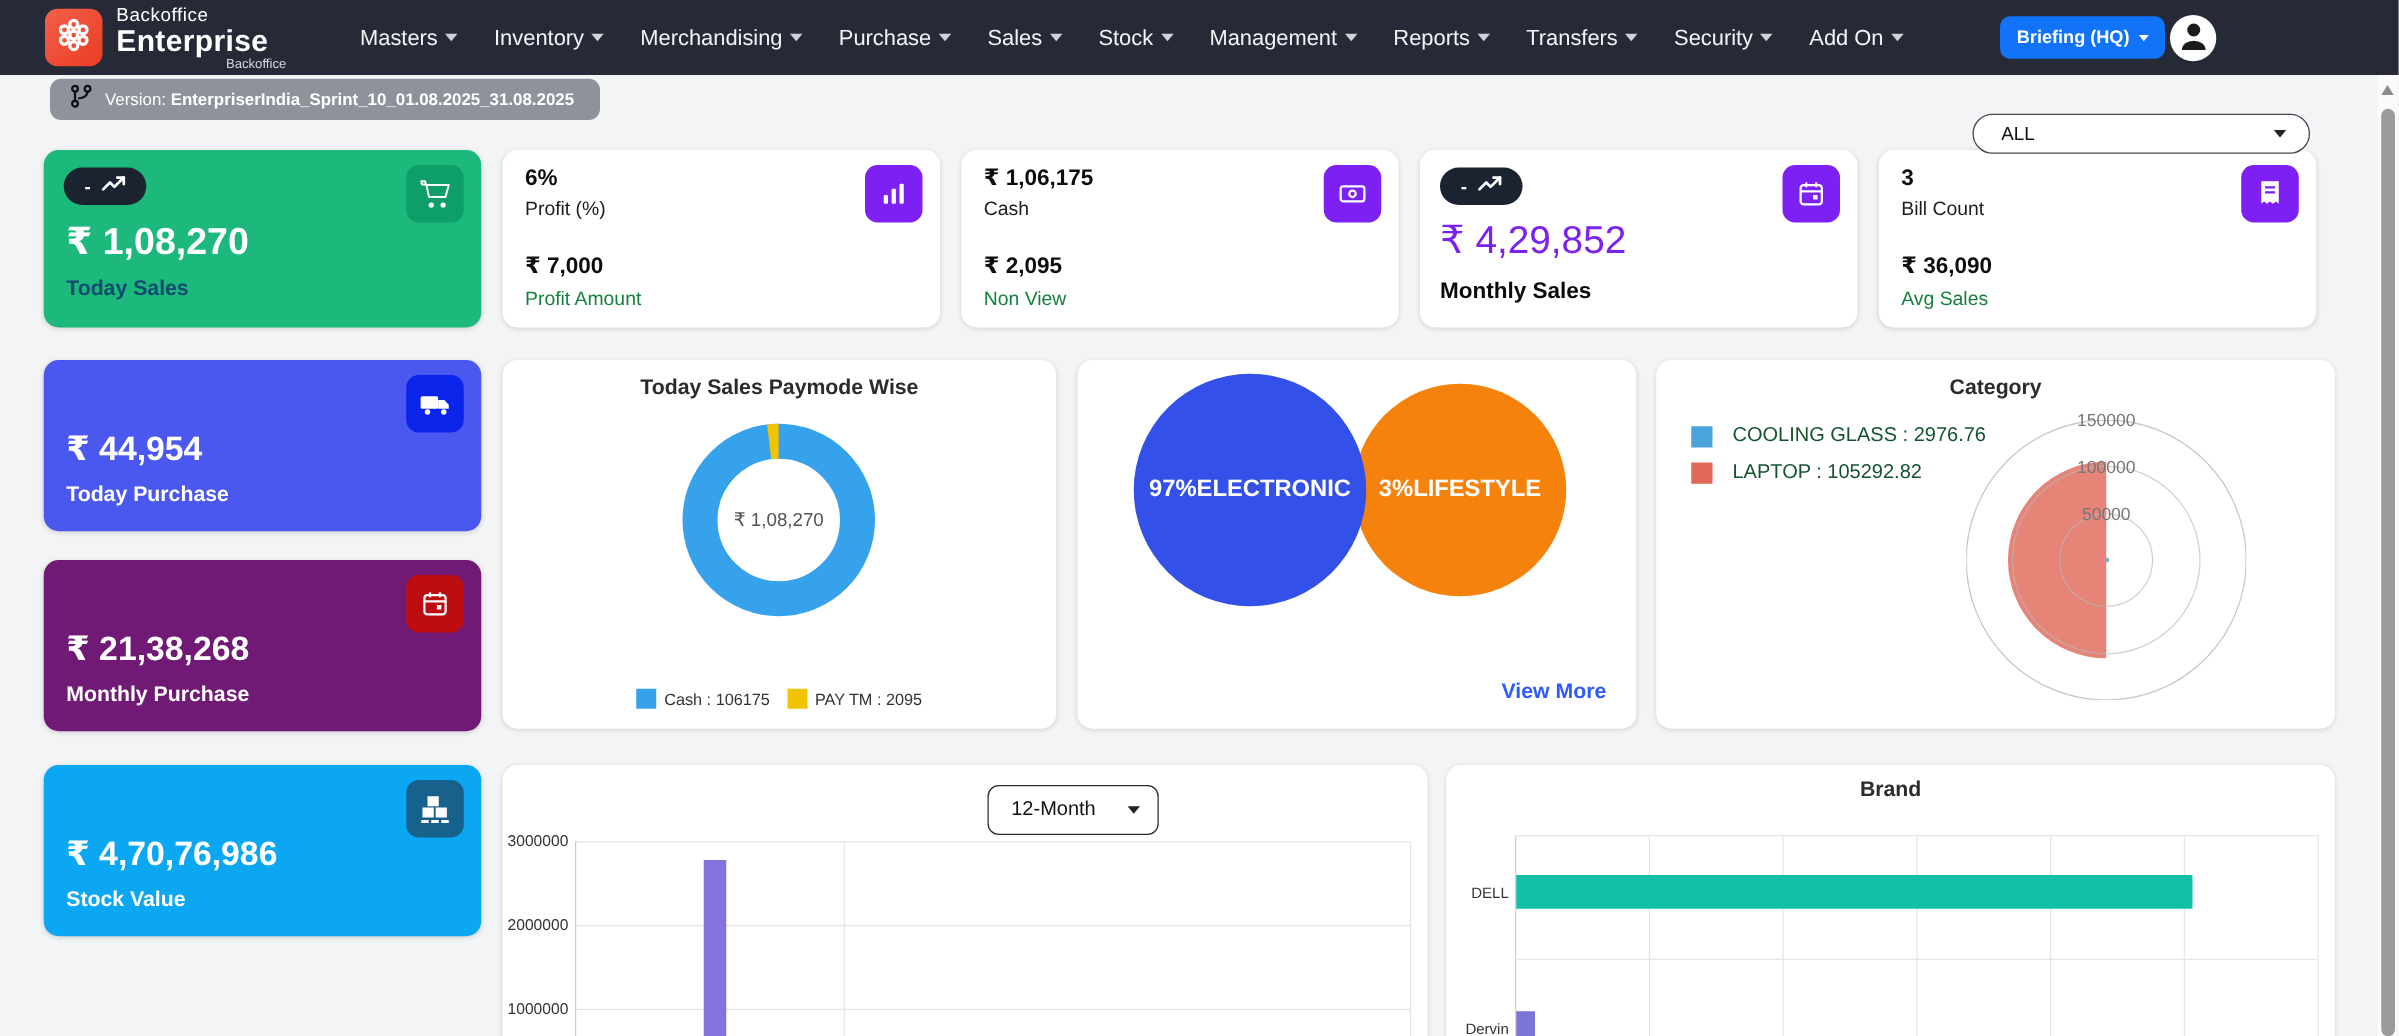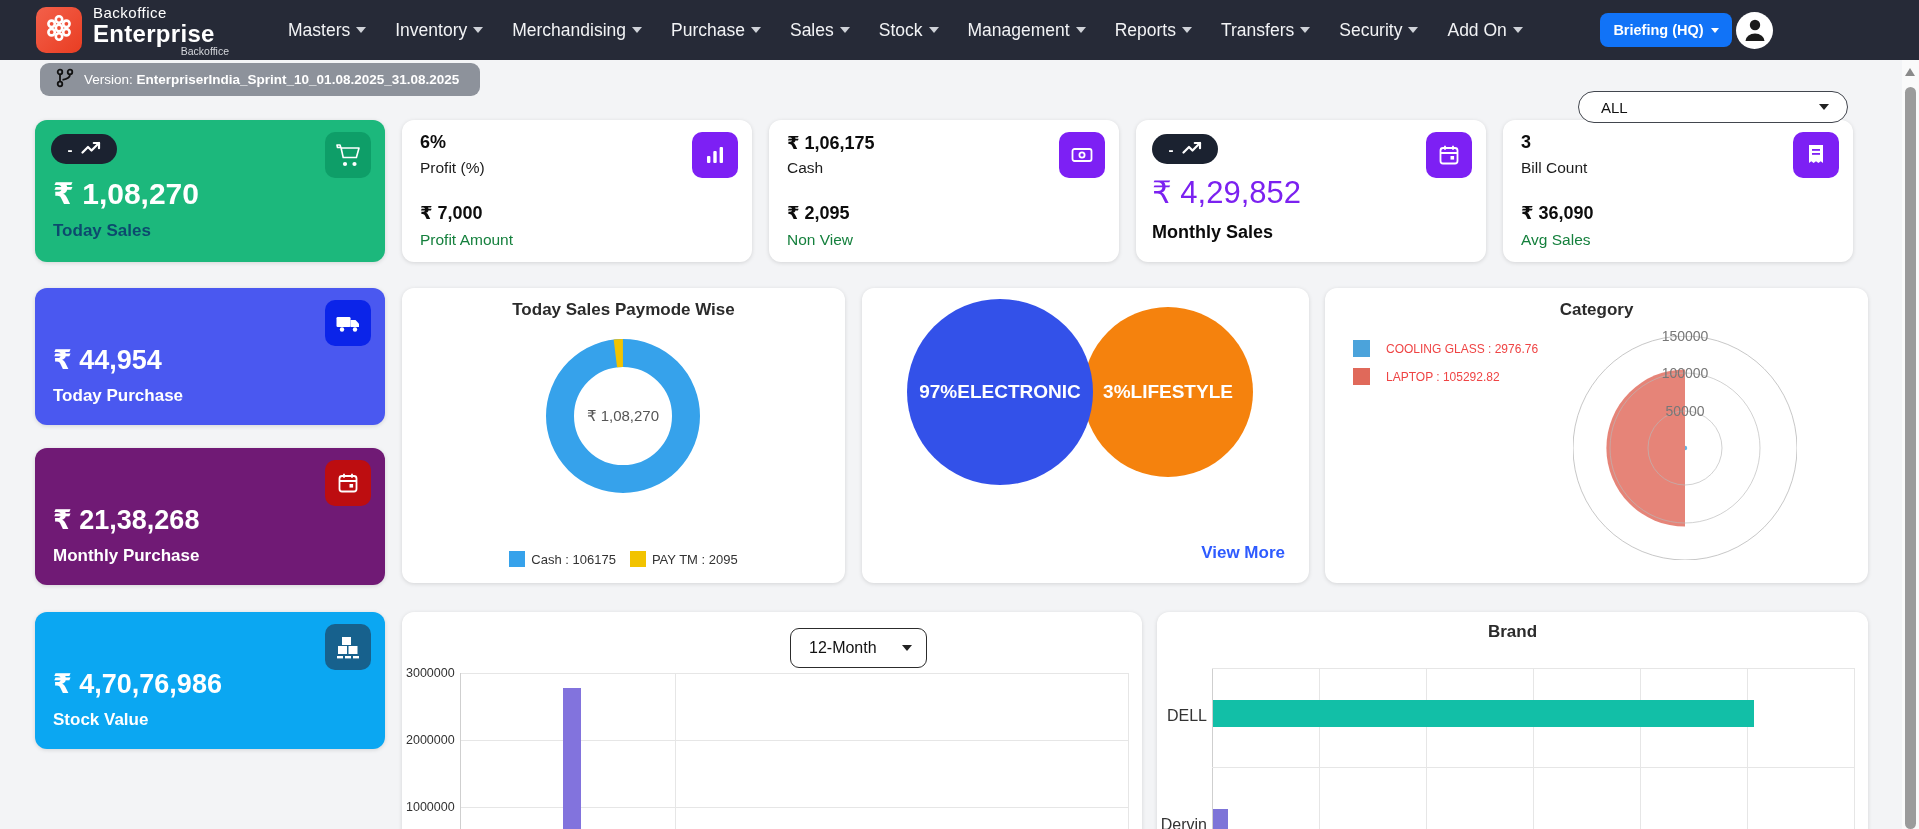--- a/index.html
+++ b/index.html
@@ -77,36 +77,36 @@
 
   
   .bubble { position:absolute; border-radius:50%; display:flex; align-items:center; justify-content:center;
             color:#fff; font-weight:700; font-size:19px; line-height:1.5; text-align:left; }
   .bubble-blue { left:45px; top:11px; width:186px; height:186px; background:#3351e9; z-index:2; }
   .bubble-orange { left:221px; top:19px; width:170px; height:170px; background:#f5820d; z-index:1; }
   .view-more { position:absolute; right:24px; bottom:20px; color:#2e5bff; font-size:17px; font-weight:700; cursor:pointer; }
 
   
   .cat-legend { position:absolute; left:28px; top:52px; display:flex; flex-direction:column; gap:11px; }
-  .cat-legend .legend-item { font-size:12px; color:#ef4444;gap:16px; }
+  .cat-legend .legend-item { font-size:16px; color:#14532d;gap:16px; }
   .cat-legend .swatch { width:17px; height:17px; }
   .polar-wrap { position:absolute; left:248px; top:48px; }
   .polar-label { position:absolute; width:224px; text-align:center; font-size:14px; color:#777; }
 
   
   .period-select { position:absolute; left:388px; top:16px; width:137px; height:40px; background:#fff; border:1.5px solid #2c2c2c;
                    border-radius:9px; display:flex; align-items:center; padding:0 14px 0 18px; cursor:pointer; }
   .period-select .sel-text { font-size:16px; color:#111; flex:1; }
   .ylab { position:absolute; font-size:12.5px; color:#333; width:48px; text-align:right; }
   .hgrid { position:absolute; height:1px; background:#e6e6e6; }
   .vgrid { position:absolute; width:1px; background:#e6e6e6; }
   .axisline { background:#cfcfcf; }
   .pbar { position:absolute; background:#8273dd; }
   .brand-bar { position:absolute; height:27px; }
-  .blab { position:absolute; font-size:16px; color:#333; width:48px; text-align:right; }
+  .blab { position:absolute; font-size:12px; color:#333; width:48px; text-align:right; }
 </style>
 </head>
 <body>
 
 <div class="screen">
 
   <div class="navbar">
     <div class="logo-box">
       <span>
         <svg width="30" height="30" viewBox="0 0 30 30" fill="none" stroke="#fff" stroke-width="2.6">

